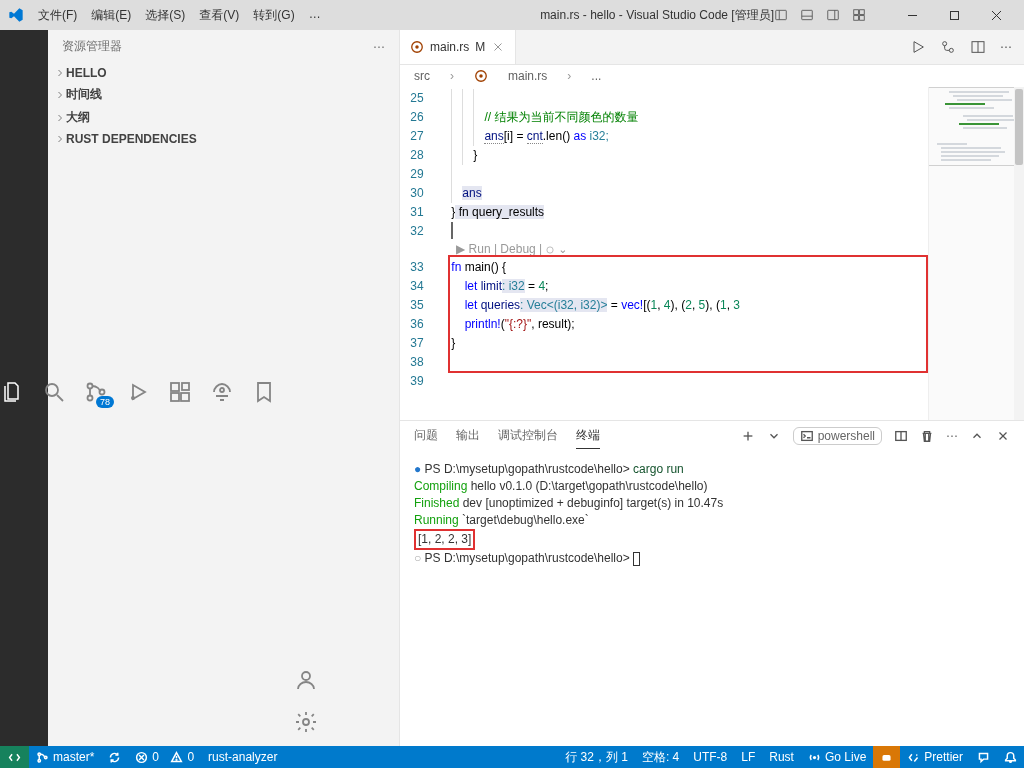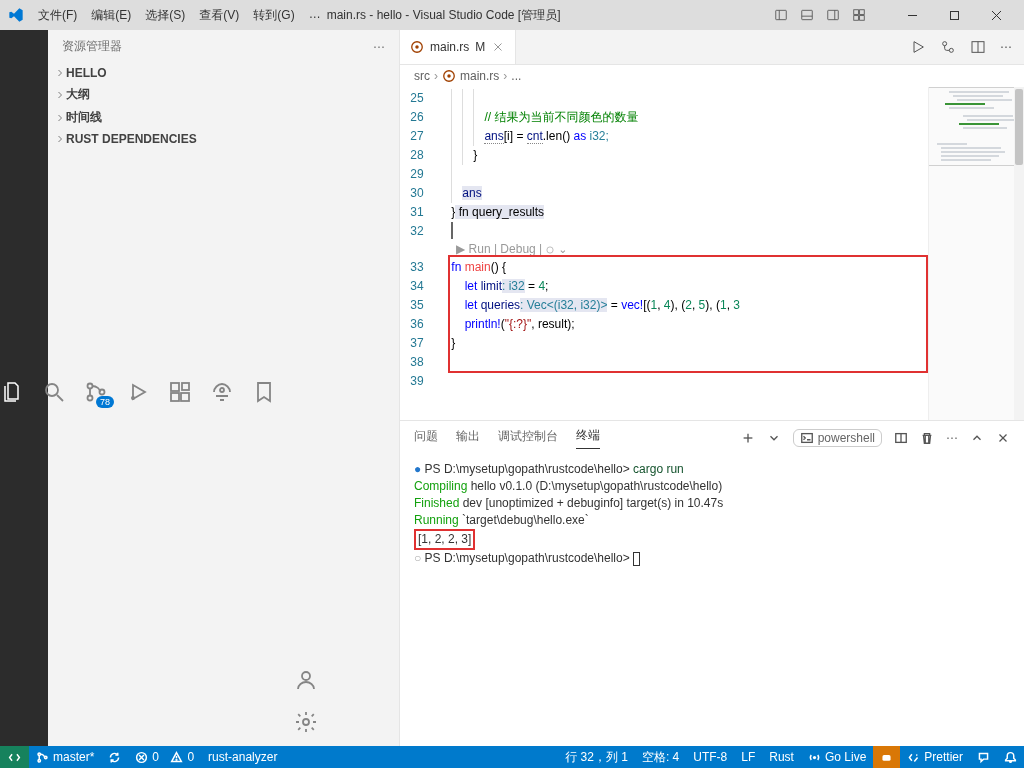--- a/index.html
+++ b/index.html
@@ -1,21 +1,21 @@
 <!DOCTYPE html>
 <html><head>
 <meta charset="utf-8">
 <style>
 *{margin:0;padding:0;box-sizing:border-box;font-family:"Segoe UI",-apple-system,sans-serif;font-size:12px}
 body{width:1024px;height:768px;background:#fff;overflow:hidden;display:flex;flex-direction:column}
 .titlebar{height:30px;background:#ddd;display:flex;align-items:center;padding:0 8px;color:#333}
 .titlebar .logo{width:16px;height:16px;margin-right:8px}
 .menu{display:flex;gap:2px}
 .menu span{padding:4px 6px;cursor:pointer}
-.title-center{flex:1;text-align:left}
+.title-center{flex:1;text-align:right}
 .title-actions{display:flex;gap:12px;align-items:center}
 .title-actions .ico{width:14px;height:14px;stroke:#555;fill:none;stroke-width:1.5}
 .winbtns{display:flex;gap:2px;margin-left:14px}
 .winbtns div{width:40px;height:28px;display:flex;align-items:center;justify-content:center;cursor:pointer}
 .main{flex:1;display:flex;min-height:0}
 .actbar{width:48px;background:#2c2c2c;display:flex;flex-direction:row;align-items:center;padding-top:8px;gap:18px}
 .actbar .ai{width:24px;height:24px;stroke:#858585;fill:none;stroke-width:1.5;cursor:pointer;position:relative}
 .actbar .ai.active{stroke:#fff}
 .actbar .ai.active::before{content:'';position:absolute;left:-12px;top:-4px;width:2px;height:32px;background:#fff}
 .badge{position:absolute;bottom:-4px;right:-6px;background:#0078d4;color:#fff;font-size:9px;border-radius:8px;padding:1px 4px}
@@ -26,44 +26,44 @@
 .sb-item{display:flex;align-items:center;padding:3px 6px;color:#424242;cursor:pointer;gap:0}
 .sb-item .chev{width:12px;height:12px}
 .sb-item.bold{font-weight:600}
 .editor-area{flex:1;display:flex;flex-direction:column;min-width:0}
 .tabs{height:35px;background:#f3f3f3;display:flex;align-items:stretch;border-bottom:1px solid #e5e5e5}
 .tab{display:flex;align-items:center;padding:0 10px;background:#fff;border-right:1px solid #e5e5e5;gap:6px;cursor:pointer;color:#333}
 .tab .mod{color:#333}
 .tab .cls{width:14px;height:14px;stroke:#888}
 .tabs .right{margin-left:auto;display:flex;align-items:center;gap:14px;padding:0 12px}
 .tabs .right svg{width:16px;height:16px;stroke:#555;fill:none;stroke-width:1.5}
-.crumbs{padding:4px 14px;color:#616161;display:flex;align-items:flex-start;gap:4px;font-size:12px}
+.crumbs{padding:4px 14px;color:#616161;display:flex;align-items:flex-start;gap:20px;font-size:12px}
 .crumbs .sep{color:#999}
 .code-wrap{flex:1;display:flex;min-height:0;position:relative}
 .gutter{width:48px;text-align:center;color:#237893;font-family:Consolas,monospace;font-size:13px;padding-top:2px;user-select:none}
 .gutter div{height:19px;line-height:19px;padding-right:14px}
 .code{flex:1;font-family:Consolas,monospace;font-size:13px;padding-top:2px;position:relative;overflow:hidden}
 .code .line{height:19px;line-height:19px;white-space:pre}
 .kw{color:#0000ff}
-.fn{color:#ef4444}
+.fn{color:#000000}
 .ty{color:#267f99}
 .cm{color:#008000}
 .st{color:#a31515}
 .nm{color:#098658}
 .vn{color:#001080}
 .mc{color:#0000ff}
 .hl{background:#e4e6f1}
 .indentbar{border-left:1px solid #ddd;display:inline-block;height:19px;vertical-align:top}
 .codelens{color:#999;font-size:11px;height:17px;line-height:17px;padding-left:8px}
 .redbox{position:absolute;border:2px solid #e03131;pointer-events:none}
 .minimap{width:96px;background:#fafafa;border-left:1px solid #eee;position:relative;overflow:hidden}
 .minimap .mm-border{position:absolute;width:96px;border-top:1px solid #d0d0d0}
 .minimap .mm-chunk{position:absolute;background:#d4d8dd;height:2px}
 .panel{height:326px;border-top:1px solid #e5e5e5;background:#fff;display:flex;flex-direction:column}
-.ptabs{display:flex;align-items:center;padding:6px 14px;gap:18px;color:#666;font-size:11px}
+.ptabs{display:flex;align-items:flex-start;padding:6px 14px;gap:18px;color:#666;font-size:11px}
 .ptabs .pt{padding-bottom:4px;cursor:pointer}
 .ptabs .pt.active{color:#333;border-bottom:1px solid #333}
 .ptabs .pright{margin-left:auto;display:flex;align-items:center;gap:12px}
 .ptabs .pright svg{width:14px;height:14px;stroke:#555;fill:none;stroke-width:1.5}
 .term{flex:1;font-family:Consolas,monospace;font-size:13px;padding:6px 14px;color:#333;line-height:17px;overflow:auto}
 .term .g{color:#13a10e}
 .term .y{color:#14532d}
 .term .dot{color:#2277cc}
 .term .redout{border:2px solid #e03131;display:inline-block;padding:0 2px}
 .statusbar{height:22px;background:#007acc;color:#fff;display:flex;align-items:center;font-size:12px}
@@ -184,27 +184,27 @@
     <div class="sb-item bold">
         <svg class="chev" viewBox="0 0 16 16">
           <path d="M6 4l4 4-4 4" stroke="#555" fill="none"></path>
         </svg>
         <span>HELLO</span>
       </div>
     <div class="sb-item bold">
         <svg class="chev" viewBox="0 0 16 16">
           <path d="M6 4l4 4-4 4" stroke="#555" fill="none"></path>
         </svg>
-        <span>大纲</span>
+        <span>时间线</span>
       </div>
     <div class="sb-item bold">
         <svg class="chev" viewBox="0 0 16 16">
           <path d="M6 4l4 4-4 4" stroke="#555" fill="none"></path>
         </svg>
-        <span>时间线</span>
+        <span>大纲</span>
       </div>
     <div class="sb-item bold">
         <svg class="chev" viewBox="0 0 16 16">
           <path d="M6 4l4 4-4 4" stroke="#555" fill="none"></path>
         </svg>
         <span>RUST DEPENDENCIES</span>
       </div>
   </div>
 
   <div class="editor-area">
@@ -342,21 +342,21 @@
               <path d="M4 10l4-4 4 4"></path>
             </svg>
           <svg viewBox="0 0 16 16">
               <line x1="4" y1="4" x2="12" y2="12"></line>
               <line x1="12" y1="4" x2="4" y2="12"></line>
             </svg>
         </div>
       </div>
       <div class="term">
 <div><span class="dot">●</span> <span>PS D:\mysetup\gopath\rustcode\hello&gt; </span><span class="y">cargo run</span></div>
-<div><span class="g">   Compiling</span><span> hello v0.1.0 (D:\mysetup\gopath\rustcode\hello)</span></div>
+<div><span class="g">   Compiling</span><span> hello v0.1.0 (D:\target\gopath\rustcode\hello)</span></div>
 <div><span class="g">    Finished</span><span> dev [unoptimized + debuginfo] target(s) in 10.47s</span></div>
 <div><span class="g">     Running</span><span> `target\debug\hello.exe`</span></div>
 <div><span class="redout">[1, 2, 2, 3]</span></div>
 <div><span style="color:#aaa">○</span> <span>PS D:\mysetup\gopath\rustcode\hello&gt; </span><span style="border:1px solid #333;display:inline-block;width:7px;height:14px;vertical-align:middle"></span></div>
       </div>
     </div>
   </div>
 </div>
 
 <div class="statusbar">

